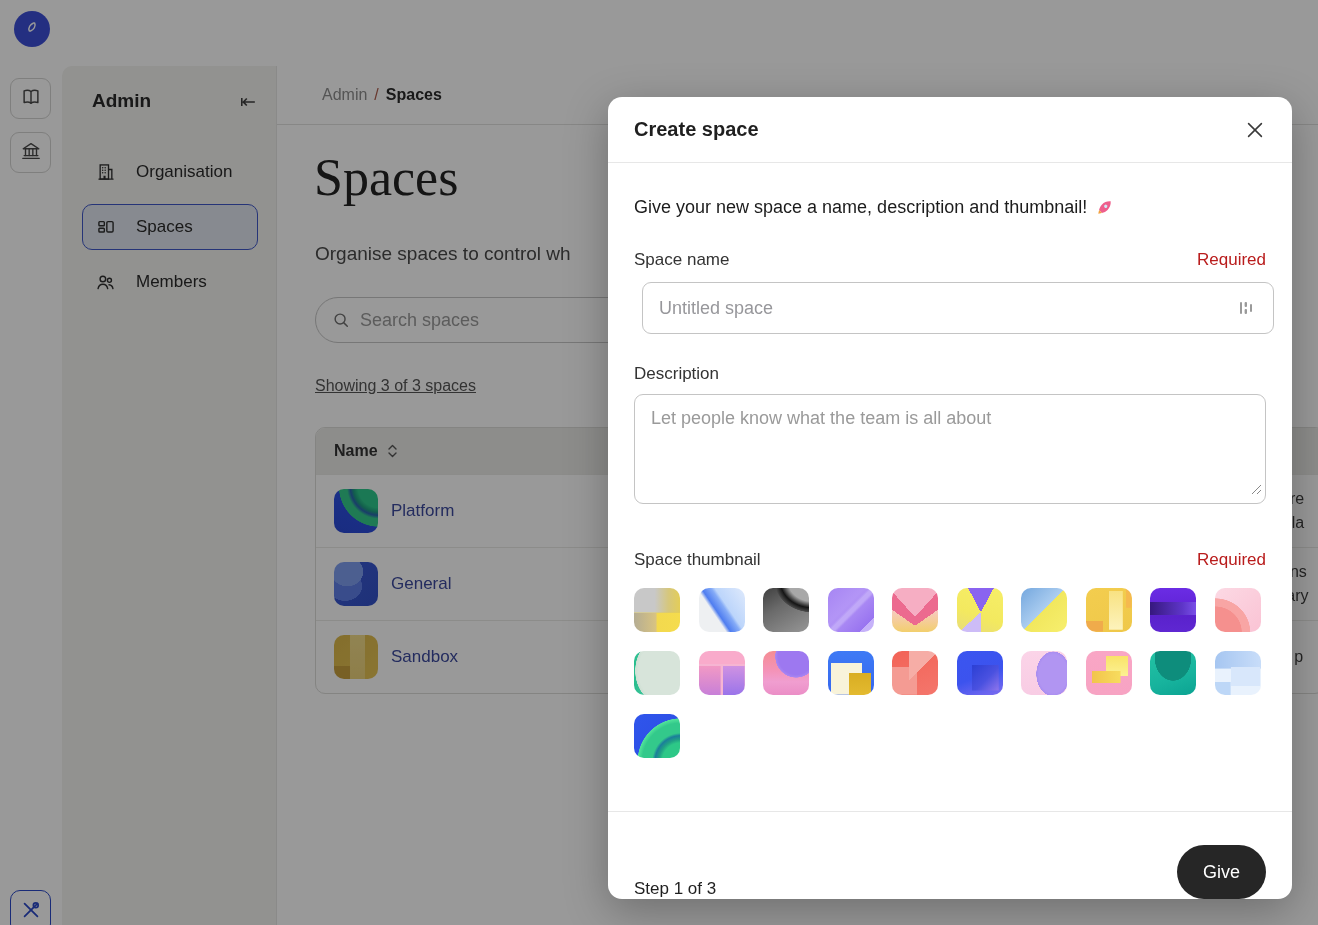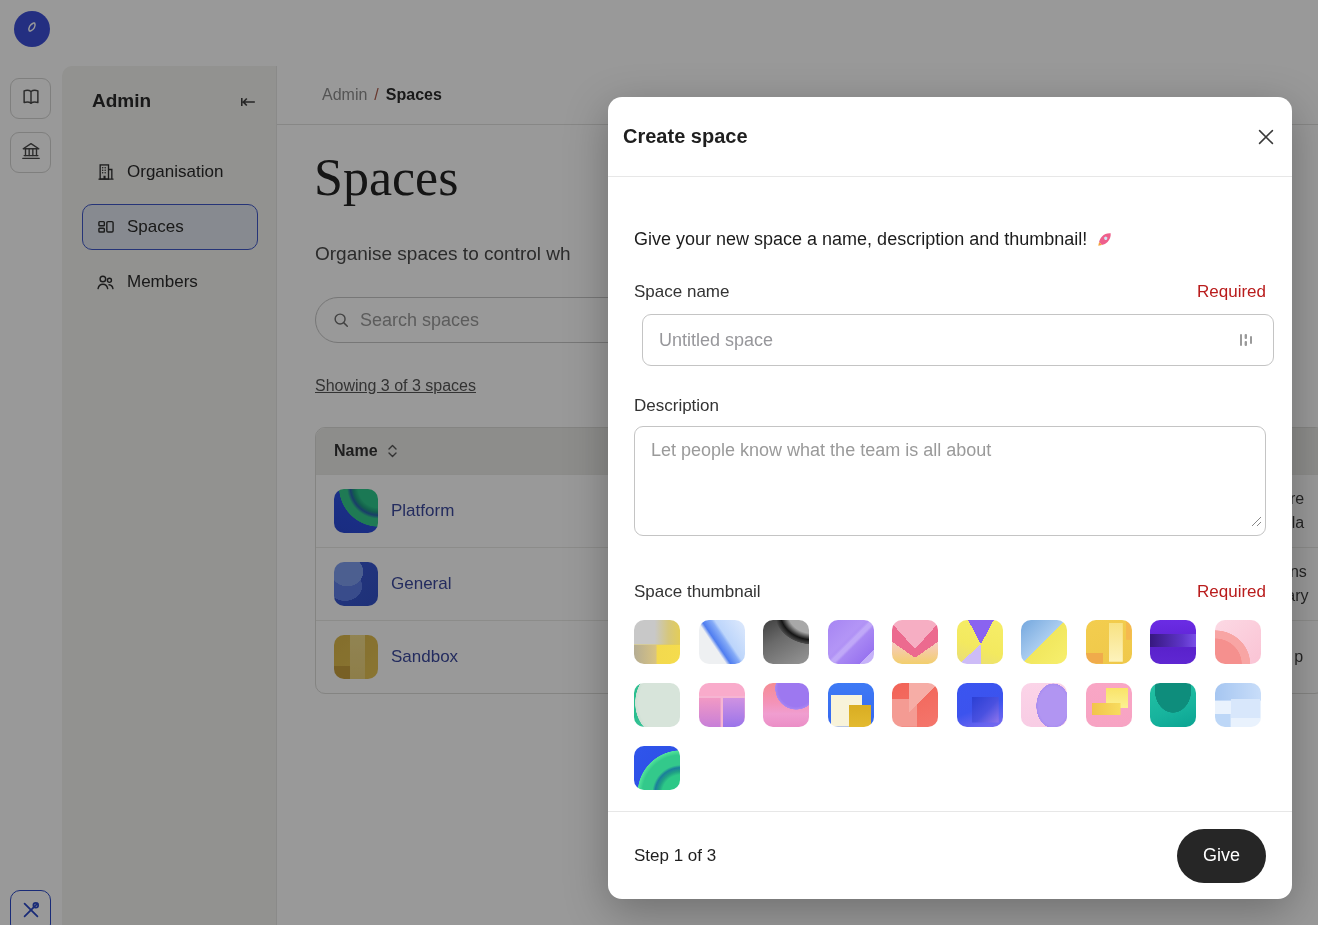--- a/index.html
+++ b/index.html
@@ -15,21 +15,21 @@
   .rail-btn.b1 { top:78px; } .rail-btn.b2 { top:132px; }
   .rail-btn.tools { top:890px; height:44px; border:1.5px solid #2b49c8; border-radius:10px; }
 
   .sidebar { position:absolute; left:62px; top:66px; width:215px; height:859px;
              background:#f3f3f0; border-top-left-radius:10px; border-right:1px solid #e7e7e4; }
   .sb-head { display:flex; align-items:center; justify-content:space-between; padding:24px 20px 0 30px; }
   .sb-title { font-size:19px; font-weight:bold; color:#2a2a2a; }
   .sb-collapse { font-size:19px; color:#3f3f3f; line-height:1; cursor:pointer; }
   .sb-items { margin-top:38px; }
   .sb-item { height:44px; margin:0 18px 10px 20px; padding-left:12px; display:flex; align-items:center;
-             gap:11px; font-size:17px; color:#2b2b2b; border-radius:10px; border:1.5px solid transparent; cursor:pointer; }
+             gap:20px; font-size:17px; color:#2b2b2b; border-radius:10px; border:1.5px solid transparent; cursor:pointer; }
   .sb-item.active { border-color:#4058c8; background:#e2e7f0; height:46px; }
   .sb-item .ic { display:flex; width:21px; justify-content:center; }
 
   .bcrumb-bar { position:absolute; left:277px; top:66px; right:0; height:59px; background:#fff;
                 border-bottom:1px solid #e2e2e0; display:flex; align-items:center; padding-left:45px;
                 font-size:16px; }
   .bc-parent { color:#8d8d8d; } .bc-sep { color:#b0604f; margin:0 7px; } .bc-current { color:#2b2b2b; font-weight:bold; }
 
   .page-title { position:absolute; left:314px; top:148px; font-family:"Liberation Serif", serif;
                 font-size:52px; color:#242424; }
@@ -47,44 +47,44 @@
   .t-row { position:relative; height:73px; display:flex; align-items:center; padding:0 18px; border-top:1px solid #e9e9e6; cursor:pointer; }
   .t-thumb { width:44px; height:44px; border-radius:10px; margin-right:13px; flex:none; }
   .t-name { font-size:17px; font-weight:500; color:#3c4a9e; }
   .t-desc { position:absolute; left:965px; top:50%; transform:translateY(-50%); font-size:16px;
             color:#3f3f3f; line-height:24px; white-space:nowrap; }
 
   
   .overlay { position:absolute; inset:0; background:rgba(0,0,0,0.4); z-index:10; }
   .modal { position:absolute; left:608px; top:97px; width:684px; height:802px; background:#fff;
            border-radius:14px; box-shadow:0 12px 44px rgba(0,0,0,.28); z-index:20; display:flex; flex-direction:column; }
-  .m-head { height:80px; flex:none; display:flex; align-items:center; justify-content:space-between;
-            padding:0 15px; border-bottom:1px solid #e7e7e7; }
+  .m-head { height:66px; flex:none; display:flex; align-items:center; justify-content:space-between;
+            padding:0 26px; border-bottom:1px solid #e7e7e7; }
   .m-title { font-size:20px; font-weight:bold; color:#1f1f1f; }
   .m-close { cursor:pointer; display:flex; }
   .m-body { flex:1; padding:0 26px; overflow:hidden; }
-  .m-intro { margin-top:52px; font-size:18px; color:#1c1c1c; display:flex; align-items:center; gap:7px; }
+  .m-intro { margin-top:34px; font-size:18px; color:#1c1c1c; display:flex; align-items:center; gap:7px; }
   .f-row { margin-top:32px; display:flex; align-items:center; justify-content:space-between; }
   .f-row.tight { margin-top:30px; }
   .f-label { font-size:17px; font-weight:normal; color:#333; }
   .f-req { font-size:17px; color:#b91c1c; }
   .input-wrap { position:relative; margin-top:12px; }
   .input-wrap input { width:100%; height:52px; border:1px solid #c4c4c4; border-radius:9px;
                       padding:0 40px 0 16px; font-size:18px; font-family:inherit; color:#2b2b2b; outline:none;margin-left:8px; }
   .input-wrap input::placeholder { color:#97979b; }
   .in-adorn { position:absolute; right:13px; top:50%; transform:translateY(-50%); display:flex; }
   .ta-wrap { position:relative; margin-top:10px; }
   .ta-wrap textarea { width:100%; height:110px; border:1px solid #c4c4c4; border-radius:9px;
                       padding:13px 16px; font-size:18px; font-family:inherit; color:#2b2b2b; outline:none; resize:none; display:block; }
   .ta-wrap textarea::placeholder { color:#9a9a9a; }
   .ta-resize { position:absolute; right:4px; bottom:5px; }
   .counter { margin-top:10px; font-size:16px; color:#565656; }
   .tiles { margin-top:18px; display:flex; flex-wrap:wrap; gap:19px 18.5px; width:630px; }
   .tile { width:46px; height:44px; border-radius:10px; cursor:pointer; flex:none; }
-  .m-foot { height:88px; flex:none; border-top:1px solid #e7e7e7; display:flex; align-items:center;
+  .m-foot { height:88px; flex:none; border-top:1px solid #e7e7e7; display:flex; align-items:flex-end;
             justify-content:space-between; padding:0 26px; }
   .step { font-size:17px; color:#1f1f1f; }
   .next-btn { height:54px; padding:0 26px; border:none; border-radius:27px; background:#262626;
               color:#fff; font-size:18px; font-family:inherit; cursor:pointer; }
 </style>
 </head>
 <body>
 
 <div class="stage">
 

